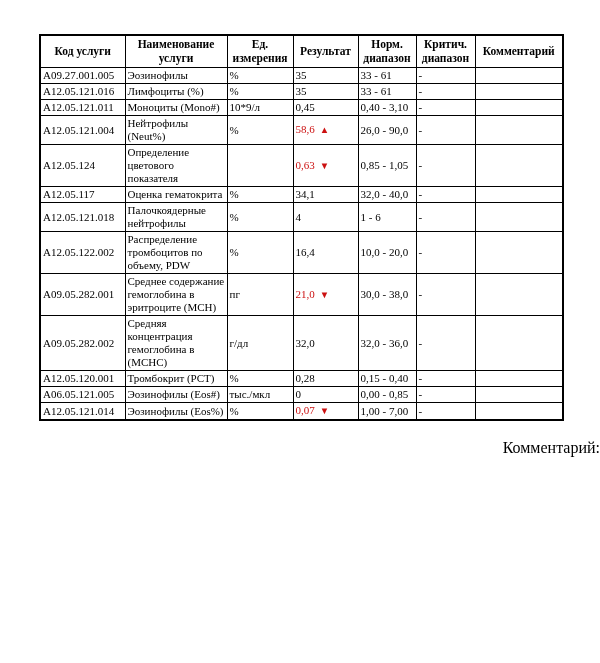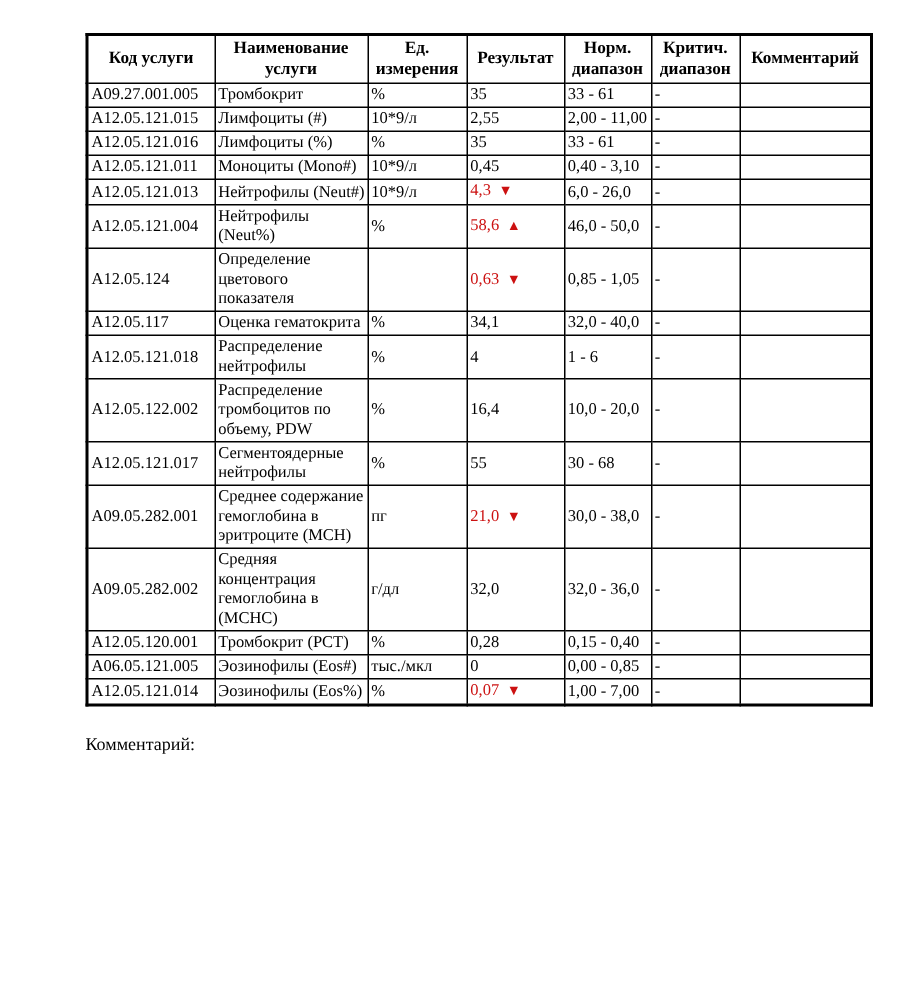--- a/index.html
+++ b/index.html
@@ -1,38 +1,38 @@
 <!DOCTYPE html>
 <html style="--abn: #cc1111; --border: #000000;"><head>
 <meta charset="utf-8">
 <style>
   html,body{margin:0;padding:0;}
   body{
     width:600px;height:663px;background:#ffffff;color:#000;
     font-family:"Liberation Serif","DejaVu Serif",serif;
     overflow:hidden;
   }
-  .wrap{padding:22px 0 0 57px;}
+  .wrap{padding:22px 0 0 39px;margin-top:12px;}
   table.report{
     border-collapse:collapse;table-layout:fixed;width:523px;
     border:2px solid var(--border,#000);
   }
   th,td{
     border:1px solid var(--border,#000);
     font-size:11px;line-height:13px;
     padding:1px 1px 1px 2px;
     vertical-align:middle;
     word-wrap:break-word;
   }
   th{font-weight:bold;text-align:center;font-size:11.5px;line-height:13.5px;padding:2px 1px;}
   td{text-align:left;}
   td.code{white-space:nowrap;}
   .abn{color:var(--abn,#cc1111);}
   .arrow{margin-left:5px;font-size:9.5px;}
-  .comment-label{margin-top:18px;font-size:12px;}
+  .comment-label{margin-top:18px;font-size:16px;text-align:right;}
 </style>
 </head>
 <body style="background: rgb(255, 255, 255);">
 
 <div class="wrap">
   <table class="report">
     <colgroup>
       <col style="width:85px">
         <col style="width:102px">
         <col style="width:66px">
@@ -48,33 +48,24 @@
         <th>Ед. измерения</th>
         <th>Результат</th>
         <th>Норм. диапазон</th>
         <th>Критич. диапазон</th>
         <th>Комментарий</th>
       </tr>
     </thead>
     <tbody id="rows">
         <tr>
           <td class="code">A09.27.001.005</td>
-          <td>Тромбокрит</td>
+          <td>Эозинофилы</td>
           <td>%</td>
           <td><span>35</span></td>
           <td>33 - 61</td>
-          <td>-</td>
-          <td></td>
-        </tr>
-        <tr>
-          <td class="code">A12.05.121.015</td>
-          <td>Лимфоциты (#)</td>
-          <td>10*9/л</td>
-          <td><span>2,55</span></td>
-          <td>2,00 - 11,00</td>
           <td>-</td>
           <td></td>
         </tr>
         <tr>
           <td class="code">A12.05.121.016</td>
           <td>Лимфоциты (%)</td>
           <td>%</td>
           <td><span>35</span></td>
           <td>33 - 61</td>
           <td>-</td>
@@ -83,34 +74,25 @@
         <tr>
           <td class="code">A12.05.121.011</td>
           <td>Моноциты (Mono#)</td>
           <td>10*9/л</td>
           <td><span>0,45</span></td>
           <td>0,40 - 3,10</td>
           <td>-</td>
           <td></td>
         </tr>
         <tr>
-          <td class="code">A12.05.121.013</td>
-          <td>Нейтрофилы (Neut#)</td>
-          <td>10*9/л</td>
-          <td><span class="abn">4,3</span><span class="arrow abn">▼</span></td>
-          <td>6,0 - 26,0</td>
-          <td>-</td>
-          <td></td>
-        </tr>
-        <tr>
           <td class="code">A12.05.121.004</td>
           <td>Нейтрофилы (Neut%)</td>
           <td>%</td>
           <td><span class="abn">58,6</span><span class="arrow abn">▲</span></td>
-          <td>46,0 - 50,0</td>
+          <td>26,0 - 90,0</td>
           <td>-</td>
           <td></td>
         </tr>
         <tr>
           <td class="code">A12.05.124</td>
           <td>Определение цветового показателя</td>
           <td></td>
           <td><span class="abn">0,63</span><span class="arrow abn">▼</span></td>
           <td>0,85 - 1,05</td>
           <td>-</td>
@@ -120,42 +102,33 @@
           <td class="code">A12.05.117</td>
           <td>Оценка гематокрита</td>
           <td>%</td>
           <td><span>34,1</span></td>
           <td>32,0 - 40,0</td>
           <td>-</td>
           <td></td>
         </tr>
         <tr>
           <td class="code">A12.05.121.018</td>
-          <td>Распределение нейтрофилы</td>
+          <td>Палочкоядерные нейтрофилы</td>
           <td>%</td>
           <td><span>4</span></td>
           <td>1 - 6</td>
           <td>-</td>
           <td></td>
         </tr>
         <tr>
           <td class="code">A12.05.122.002</td>
           <td>Распределение тромбоцитов по объему, PDW</td>
           <td>%</td>
           <td><span>16,4</span></td>
           <td>10,0 - 20,0</td>
-          <td>-</td>
-          <td></td>
-        </tr>
-        <tr>
-          <td class="code">A12.05.121.017</td>
-          <td>Сегментоядерные нейтрофилы</td>
-          <td>%</td>
-          <td><span>55</span></td>
-          <td>30 - 68</td>
           <td>-</td>
           <td></td>
         </tr>
         <tr>
           <td class="code">A09.05.282.001</td>
           <td>Среднее содержание гемоглобина в эритроците (MCH)</td>
           <td>пг</td>
           <td><span class="abn">21,0</span><span class="arrow abn">▼</span></td>
           <td>30,0 - 38,0</td>
           <td>-</td>

